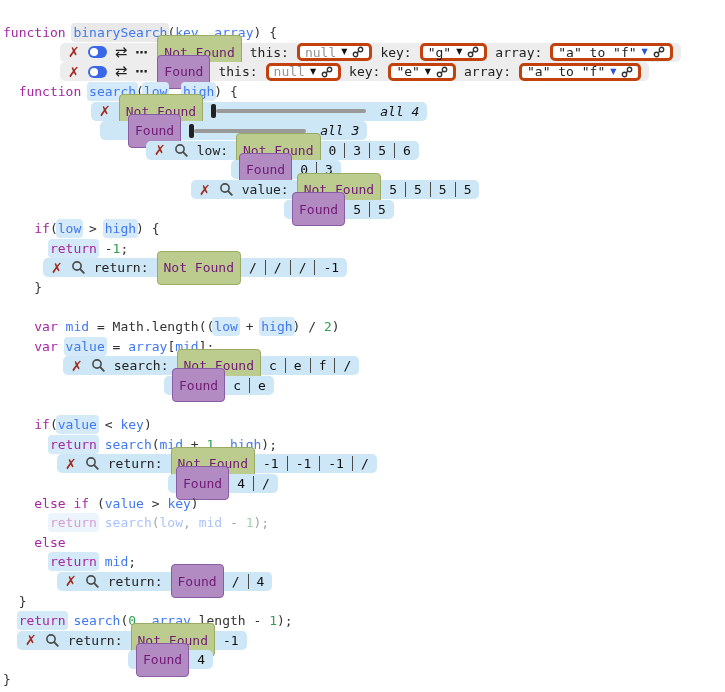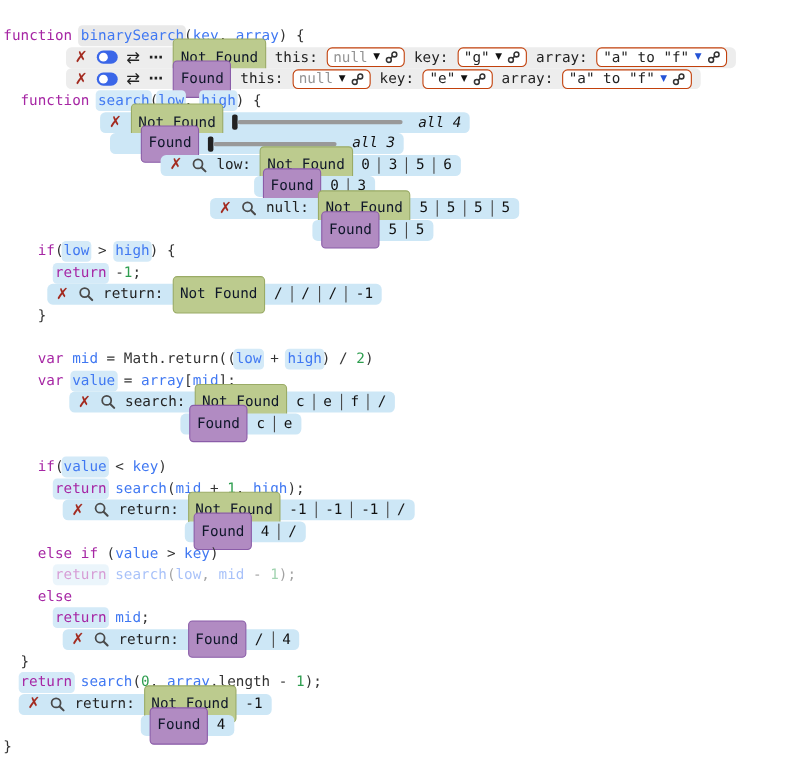--- a/index.html
+++ b/index.html
@@ -25,25 +25,25 @@
   .dead{opacity:.45;}
   
   .wbox{display:inline-flex;align-items:center;gap:8px;height:19px;padding:0 8px;border-radius:5px;box-sizing:border-box;}
   .wbox.blue{background:var(--widget-blue);}
   .wbox.gray{background:var(--widget-gray);}
   .x{color:var(--delete-x);font-family:"DejaVu Sans",sans-serif;font-weight:bold;font-size:14px;line-height:1;cursor:pointer;}
   .swap{color:#222;font-family:"DejaVu Sans",sans-serif;font-size:15px;line-height:1;cursor:pointer;}
   .dots{color:#222;font-family:"DejaVu Sans",sans-serif;font-weight:bold;font-size:13px;letter-spacing:1px;line-height:1;cursor:pointer;}
   .toggle{position:relative;width:19px;height:12px;border-radius:6px;background:var(--toggle-blue);display:inline-block;cursor:pointer;}
   .toggle .knob{position:absolute;left:2px;top:2px;width:8px;height:8px;border-radius:50%;background:#fff;}
-  .wbadge{display:inline-flex;align-items:center;height:34px;padding:0 6px;border-radius:4px;border:1px solid;box-sizing:border-box;color:#0f172a;cursor:pointer;}
+  .wbadge{display:inline-flex;align-items:center;height:34px;padding:0 6px;border-radius:4px;border:1px solid;box-sizing:border-box;color:#701a75;cursor:pointer;}
   .wbadge.nf{background:var(--badge-not-found-bg);border-color:var(--badge-not-found-border);}
   .wbadge.f{background:var(--badge-found-bg);border-color:var(--badge-found-border);}
   .flabel,.plabel{color:#222;}
-  .dd{display:inline-flex;align-items:center;gap:5px;height:18px;padding:0 5px;border:1px solid #c2410c;border-radius:5px;background:#fff;box-sizing:border-box;cursor:pointer;}
+  .dd{display:inline-flex;align-items:center;gap:5px;height:18px;padding:0 5px;border:3px solid #c2410c;border-radius:5px;background:#fff;box-sizing:border-box;cursor:pointer;}
   .ddval{color:#222;}
   .ddval.muted{color:#949494;}
   .caret{font-family:"DejaVu Sans",sans-serif;font-size:8px;color:#111;line-height:1;}
   .caret.blue{color:var(--caret-blue);}
   .slider{display:inline-flex;align-items:center;cursor:pointer;}
   .sthumb{width:5px;height:14px;background:var(--slider-thumb);border-radius:2px;}
   .strack{height:4px;background:var(--slider-track);border-radius:2px;display:inline-block;}
   .slabel{margin-left:6px;color:#111;font-style:italic;}
   .vsep{width:1px;height:15px;background:#4a4a4a;display:inline-block;}
   .pval{color:#111;}
@@ -84,31 +84,31 @@
     <div class="line"><div class="wbox blue" style="margin-left: 88px;"><span class="x">✗</span><span class="wbadge nf">Not Found</span><span class="slider"><span class="sthumb"></span><span class="strack" style="width: 150px;"></span></span><span class="slabel">all 4</span></div></div>
     <div class="line"><div class="wbox blue" style="margin-left: 97px; padding-left: 28px;"><span class="wbadge f">Found</span><span class="slider"><span class="sthumb"></span><span class="strack" style="width: 112px;"></span></span><span class="slabel">all 3</span></div></div>
     <div class="line"><div class="wbox blue" style="margin-left: 143px;"><span class="x">✗</span><span><svg width="15" height="15" viewBox="0 0 15 15">
             <circle cx="6" cy="6" r="4.1" fill="none" stroke="#4a4a4a" stroke-width="1.6"></circle>
             <line x1="9.2" y1="9.2" x2="12.8" y2="12.8" stroke="#4a4a4a" stroke-width="1.9" stroke-linecap="round"></line>
           </svg></span><span class="plabel">low:</span><span class="wbadge nf">Not Found</span><span class="pval">0</span><span class="vsep"></span><span class="pval">3</span><span class="vsep"></span><span class="pval">5</span><span class="vsep"></span><span class="pval">6</span></div></div>
     <div class="line"><div class="wbox blue" style="margin-left: 228px;"><span class="wbadge f">Found</span><span class="pval">0</span><span class="vsep"></span><span class="pval">3</span></div></div>
     <div class="line"><div class="wbox blue" style="margin-left: 188px;"><span class="x">✗</span><span><svg width="15" height="15" viewBox="0 0 15 15">
             <circle cx="6" cy="6" r="4.1" fill="none" stroke="#4a4a4a" stroke-width="1.6"></circle>
             <line x1="9.2" y1="9.2" x2="12.8" y2="12.8" stroke="#4a4a4a" stroke-width="1.9" stroke-linecap="round"></line>
-          </svg></span><span class="plabel">null:</span><span class="wbadge nf">Not Found</span><span class="pval">5</span><span class="vsep"></span><span class="pval">5</span><span class="vsep"></span><span class="pval">5</span><span class="vsep"></span><span class="pval">5</span></div></div>
+          </svg></span><span class="plabel">value:</span><span class="wbadge nf">Not Found</span><span class="pval">5</span><span class="vsep"></span><span class="pval">5</span><span class="vsep"></span><span class="pval">5</span><span class="vsep"></span><span class="pval">5</span></div></div>
     <div class="line"><div class="wbox blue" style="margin-left: 281px;"><span class="wbadge f">Found</span><span class="pval">5</span><span class="vsep"></span><span class="pval">5</span></div></div>
     <div class="line code-line" style="padding-left: 4ch;"><span class="tok-k">if</span><span class="tok-d">(</span><span class="tok-nH">low</span><span class="tok-d"> &gt; </span><span class="tok-nH">high</span><span class="tok-d">) {</span></div>
     <div class="line code-line" style="padding-left: 6ch;"><span class="tok-kH">return</span><span class="tok-d"> -</span><span class="tok-g">1</span><span class="tok-d">;</span></div>
     <div class="line"><div class="wbox blue" style="margin-left: 40px;"><span class="x">✗</span><span><svg width="15" height="15" viewBox="0 0 15 15">
             <circle cx="6" cy="6" r="4.1" fill="none" stroke="#4a4a4a" stroke-width="1.6"></circle>
             <line x1="9.2" y1="9.2" x2="12.8" y2="12.8" stroke="#4a4a4a" stroke-width="1.9" stroke-linecap="round"></line>
           </svg></span><span class="plabel">return:</span><span class="wbadge nf">Not Found</span><span class="pval">/</span><span class="vsep"></span><span class="pval">/</span><span class="vsep"></span><span class="pval">/</span><span class="vsep"></span><span class="pval">-1</span></div></div>
     <div class="line code-line" style="padding-left: 4ch;"><span class="tok-d">}</span></div>
     <div class="line"></div>
-    <div class="line code-line" style="padding-left: 4ch;"><span class="tok-k">var</span><span class="tok-d"> </span><span class="tok-n">mid</span><span class="tok-d"> = Math.return((</span><span class="tok-nH">low</span><span class="tok-d"> + </span><span class="tok-nH">high</span><span class="tok-d">) / </span><span class="tok-g">2</span><span class="tok-d">)</span></div>
+    <div class="line code-line" style="padding-left: 4ch;"><span class="tok-k">var</span><span class="tok-d"> </span><span class="tok-n">mid</span><span class="tok-d"> = Math.length((</span><span class="tok-nH">low</span><span class="tok-d"> + </span><span class="tok-nH">high</span><span class="tok-d">) / </span><span class="tok-g">2</span><span class="tok-d">)</span></div>
     <div class="line code-line" style="padding-left: 4ch;"><span class="tok-k">var</span><span class="tok-d"> </span><span class="tok-nH">value</span><span class="tok-d"> = </span><span class="tok-n">array</span><span class="tok-d">[</span><span class="tok-n">mid</span><span class="tok-d">];</span></div>
     <div class="line"><div class="wbox blue" style="margin-left: 60px;"><span class="x">✗</span><span><svg width="15" height="15" viewBox="0 0 15 15">
             <circle cx="6" cy="6" r="4.1" fill="none" stroke="#4a4a4a" stroke-width="1.6"></circle>
             <line x1="9.2" y1="9.2" x2="12.8" y2="12.8" stroke="#4a4a4a" stroke-width="1.9" stroke-linecap="round"></line>
           </svg></span><span class="plabel">search:</span><span class="wbadge nf">Not Found</span><span class="pval">c</span><span class="vsep"></span><span class="pval">e</span><span class="vsep"></span><span class="pval">f</span><span class="vsep"></span><span class="pval">/</span></div></div>
     <div class="line"><div class="wbox blue" style="margin-left: 161px;"><span class="wbadge f">Found</span><span class="pval">c</span><span class="vsep"></span><span class="pval">e</span></div></div>
     <div class="line"></div>
     <div class="line code-line" style="padding-left: 4ch;"><span class="tok-k">if</span><span class="tok-d">(</span><span class="tok-nH">value</span><span class="tok-d"> &lt; </span><span class="tok-n">key</span><span class="tok-d">)</span></div>
     <div class="line code-line" style="padding-left: 6ch;"><span class="tok-kH">return</span><span class="tok-d"> </span><span class="tok-n">search</span><span class="tok-d">(</span><span class="tok-n">mid</span><span class="tok-d"> + </span><span class="tok-g">1</span><span class="tok-d">, </span><span class="tok-n">high</span><span class="tok-d">);</span></div>
     <div class="line"><div class="wbox blue" style="margin-left: 54px;"><span class="x">✗</span><span><svg width="15" height="15" viewBox="0 0 15 15">

